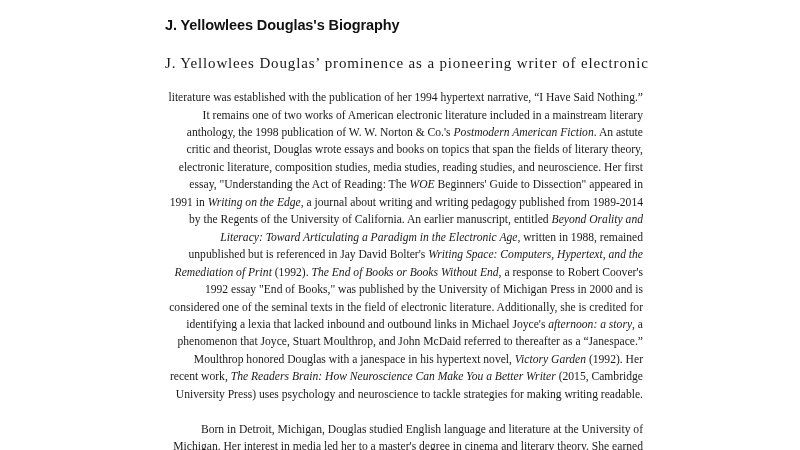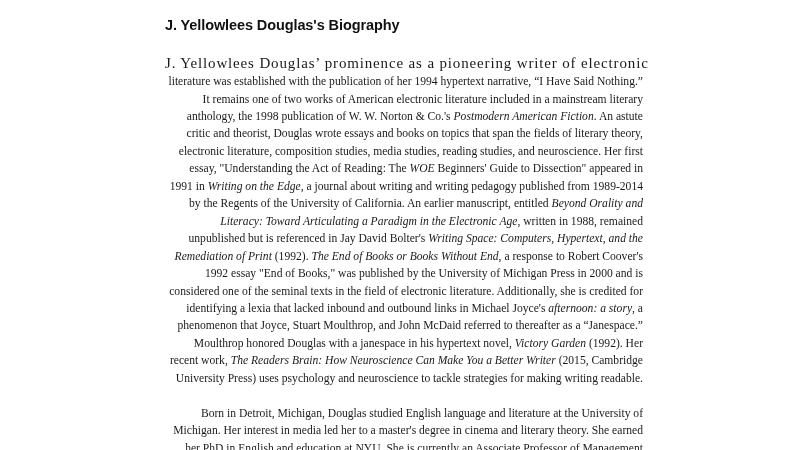--- a/index.html
+++ b/index.html
@@ -29,21 +29,21 @@
     color: #111111;
     margin: 0 0 18px 0;
     letter-spacing: -0.1px;
   }
   .lead-line {
     font-family: "Liberation Serif", serif;
     font-size: 15px;
     line-height: 1.35;
     letter-spacing: 0.85px;
     color: #1a1a1a;
-    margin: 0 0 0 0;
+    margin: 0 0 16px 0;
     white-space: nowrap;
   }
   .para {
     font-size: 11.6px;
     line-height: 17.45px;
     margin: 0;
     text-align: right;
     color: #1a1a1a;
   }
   .para + .para {

